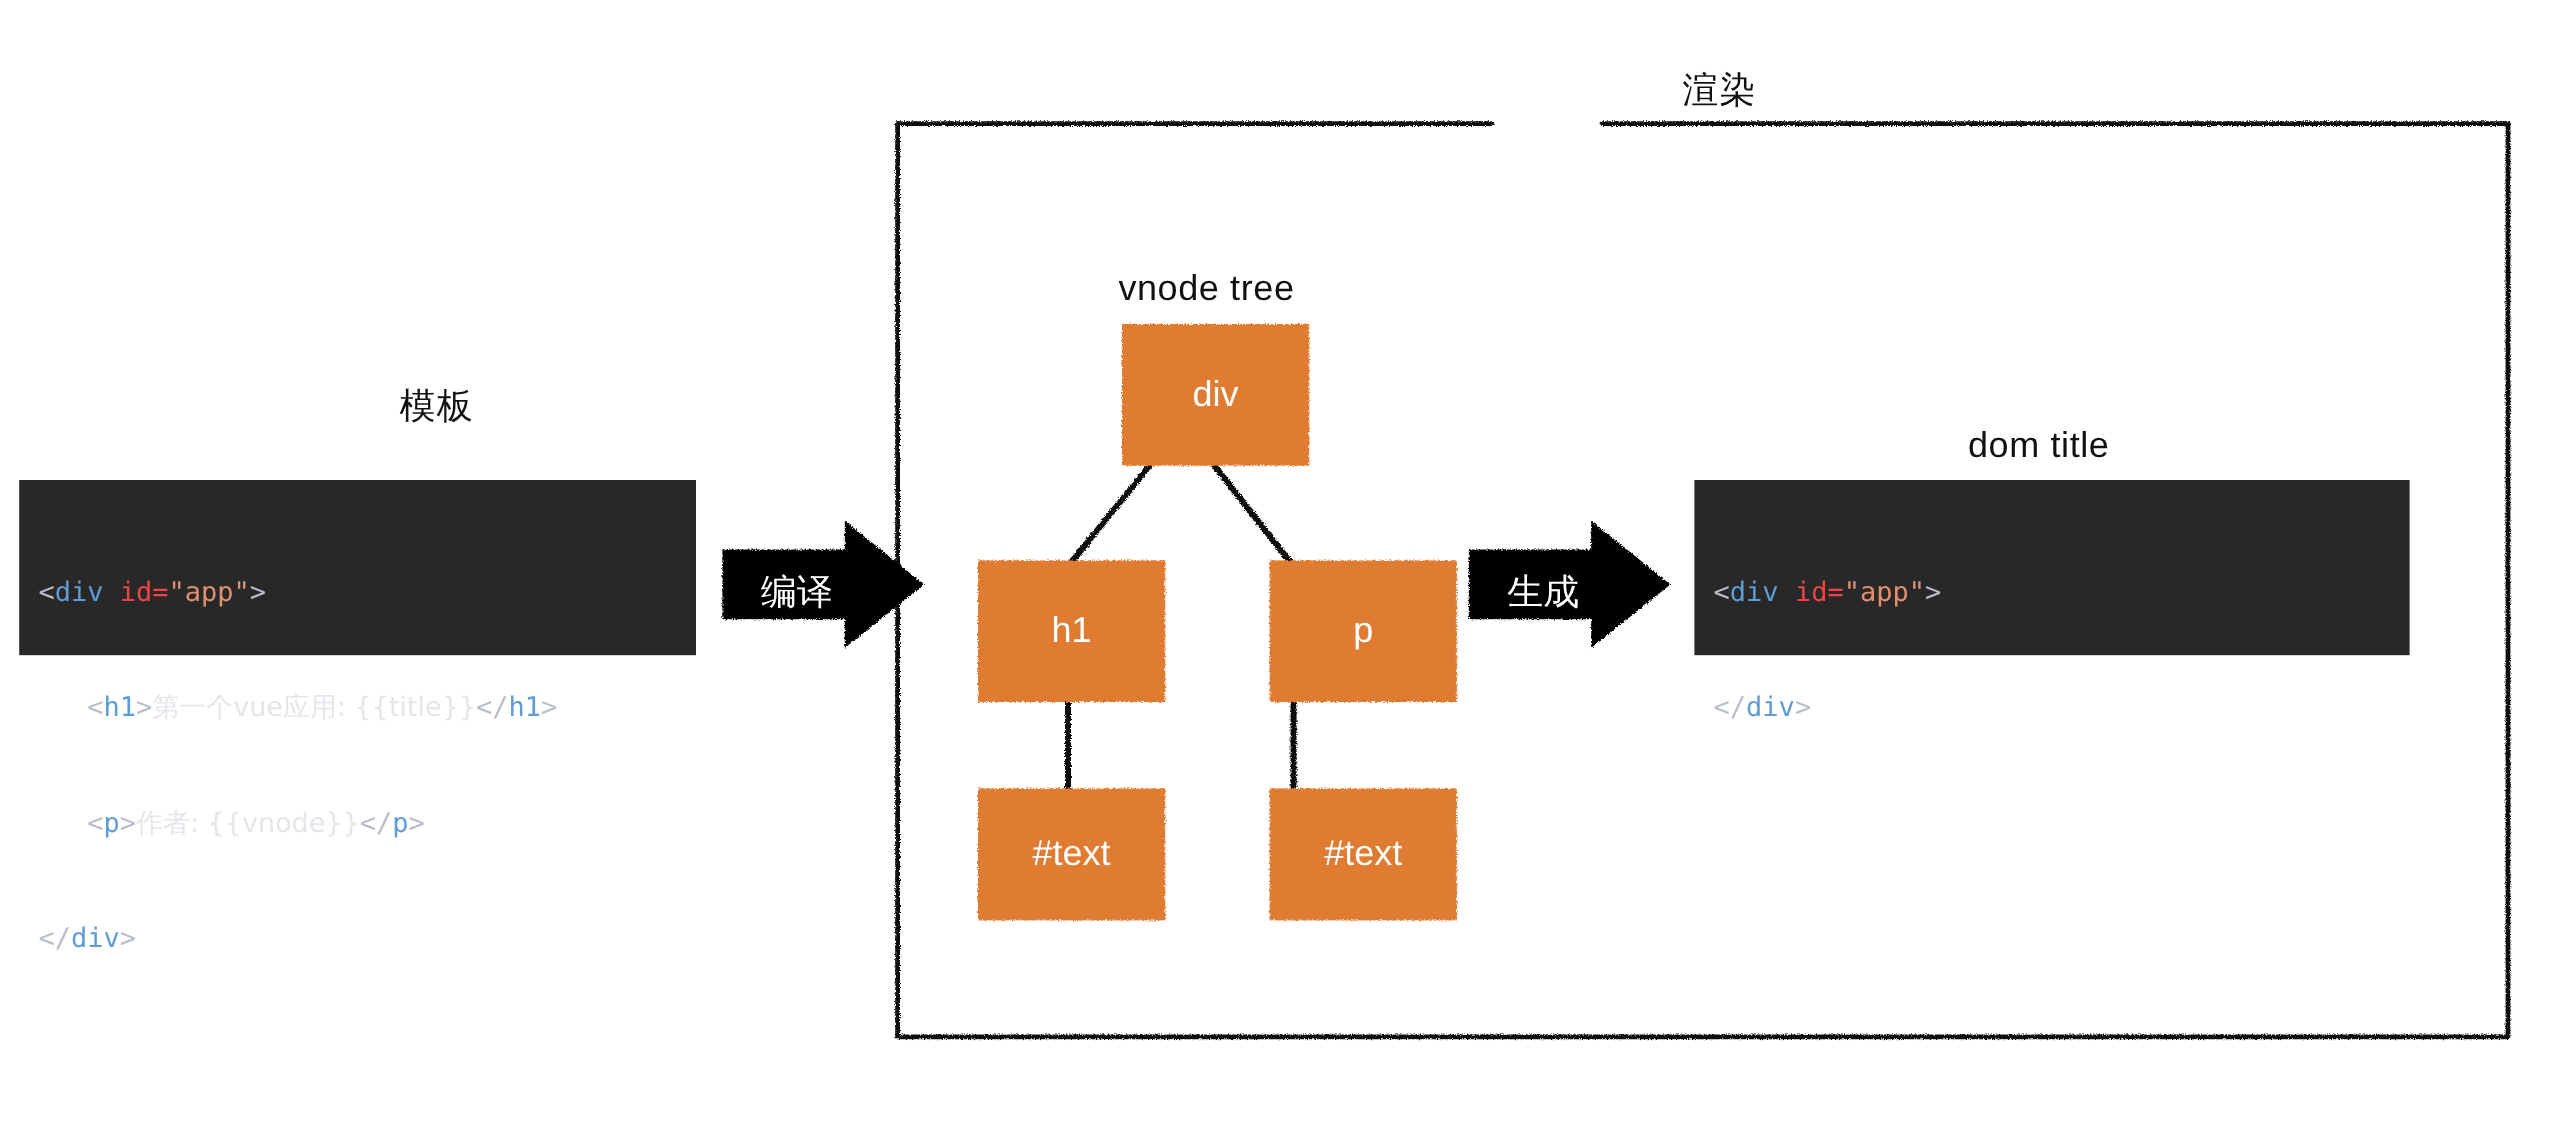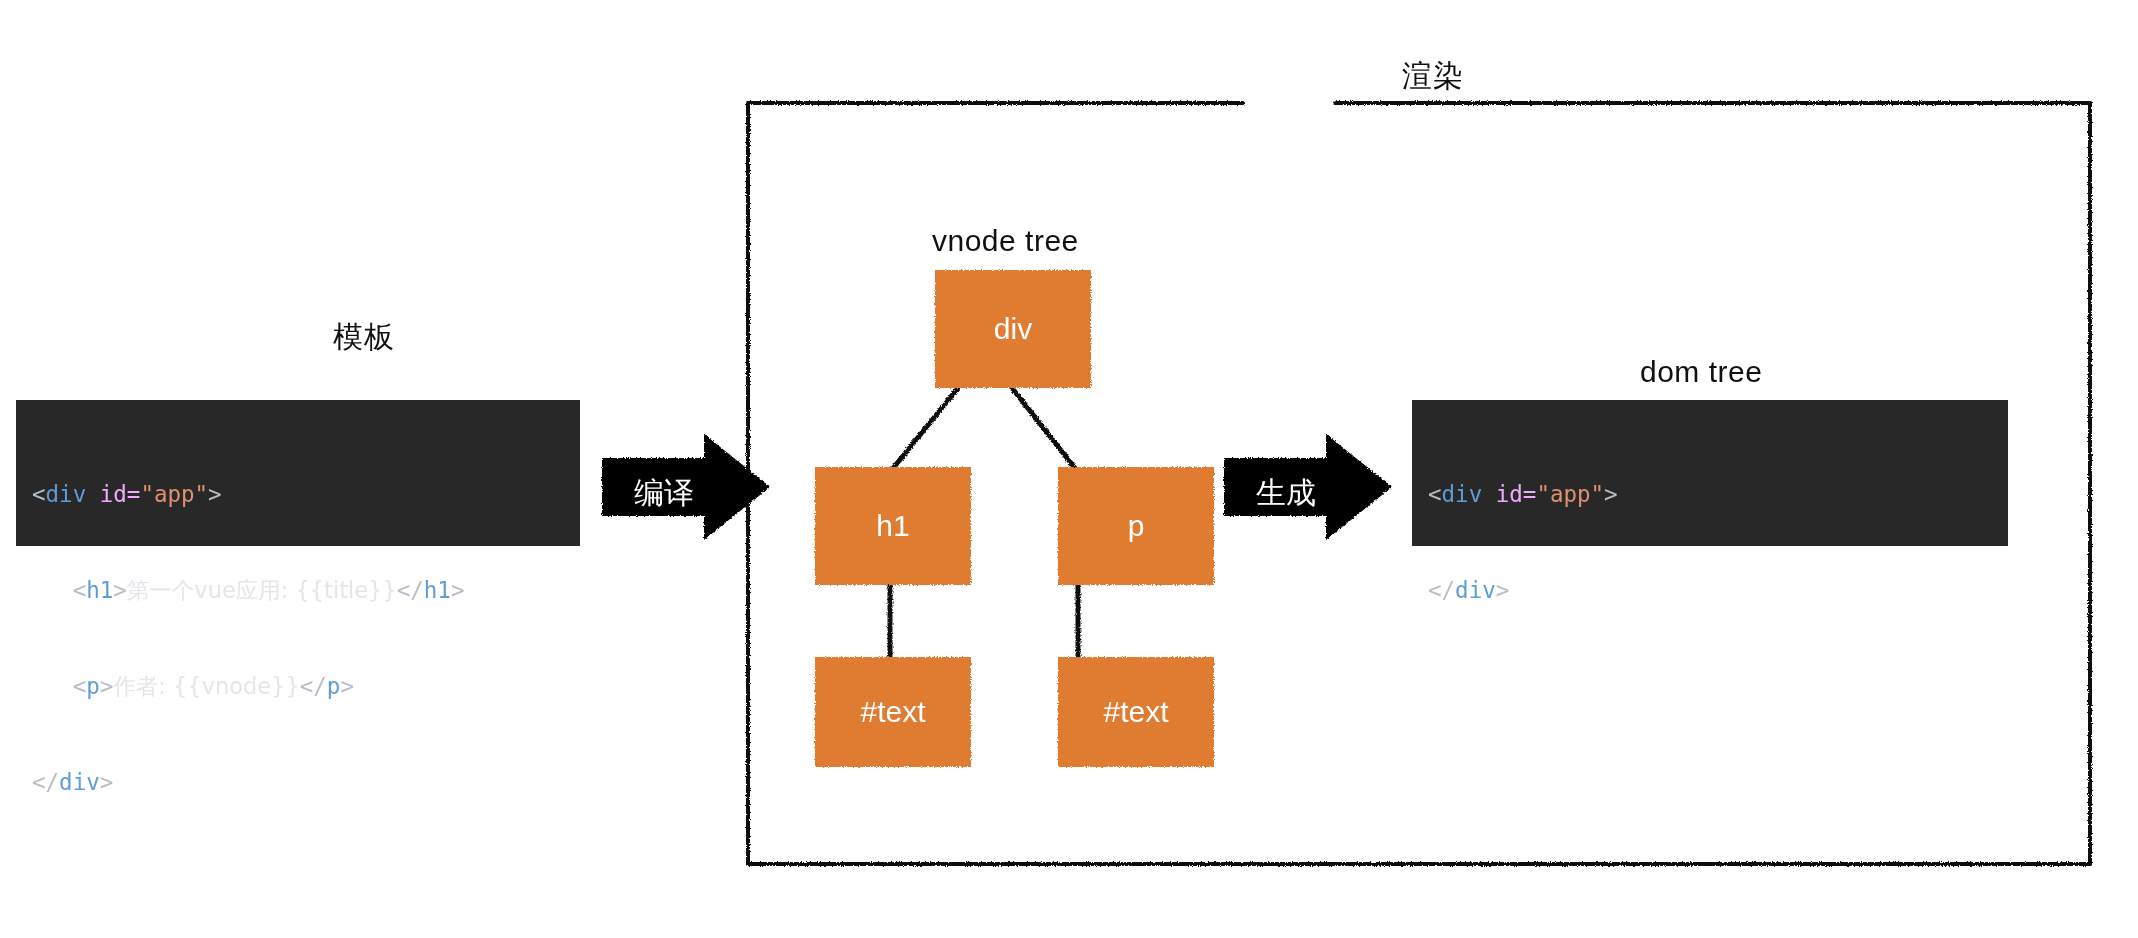--- a/index.html
+++ b/index.html
@@ -45,21 +45,21 @@
     line-height: 32px;
     color: #d6d9de;
     padding: 14px 16px 16px 16px;
     box-sizing: border-box;
     white-space: pre;
     letter-spacing: 0px;
   }
   .code-line { display: block; height: 32px; }
   .tk-punct { color: #b8bec7; }
   .tk-tag   { color: #5e9cd8; }
-  .tk-attr  { color: #f0abfc; }
+  .tk-attr  { color: #ef4444; }
   .tk-str   { color: #e0906f; }
   .tk-txt   { color: #e3e6ea; }
   .cjk { font-family: "DejaVu Sans", sans-serif; text-align: center; }
 
   
   .node {
     position: absolute;
     background: #e07b31;
     color: #ffffff;
     display: flex;
@@ -122,25 +122,25 @@
         <path d="M590 3 L1345 3"></path>
         <path d="M1345 3 L1345 764"></path>
         <path d="M1345 764 L3 764"></path>
         <path d="M3 764 L3 3"></path>
       </g>
     </svg>
   </div>
 
   <div class="label label-cn frame-title" style="left:1388px; top:57px; font-family:'DejaVu Sans', sans-serif;">渲染</div>
 
-  <div class="label label-cn" style="left:333px; top:320px; font-family:Liberation Mono, monospace;">模板</div>
+  <div class="label label-cn" style="left:333px; top:320px; font-family:Liberation Serif, serif;">模板</div>
 
   <div class="label label-en" style="left:932px; top:180px;margin-top:42px;">vnode tree</div>
 
-  <div class="label label-en" style="left:1640px; top:353px;">dom tree</div>
+  <div class="label label-en" style="left:1640px; top:353px;">dom title</div>
 
   <div class="code-block" style="left:16px; top:396px; width:564px; height:146px;">
     <span class="code-line"><span class="tk-punct">&lt;</span><span class="tk-tag">div</span><span class="tk-punct"> </span><span class="tk-attr">id=</span><span class="tk-str">"app"</span><span class="tk-punct">&gt;</span></span>
     <span class="code-line"><span class="tk-punct">   </span><span class="tk-punct">&lt;</span><span class="tk-tag">h1</span><span class="tk-punct">&gt;</span><span class="tk-txt cjk">第一个vue应用: {{title}}</span><span class="tk-punct">&lt;/</span><span class="tk-tag">h1</span><span class="tk-punct">&gt;</span></span>
     <span class="code-line"><span class="tk-punct">   </span><span class="tk-punct">&lt;</span><span class="tk-tag">p</span><span class="tk-punct">&gt;</span><span class="tk-txt cjk">作者: {{vnode}}</span><span class="tk-punct">&lt;/</span><span class="tk-tag">p</span><span class="tk-punct">&gt;</span></span>
     <span class="code-line"><span class="tk-punct">&lt;/</span><span class="tk-tag">div</span><span class="tk-punct">&gt;</span></span>
   </div>
 
   <div class="code-block" style="left:1412px; top:396px; width:596px; height:146px;">
     <span class="code-line"><span class="tk-punct">&lt;</span><span class="tk-tag">div</span><span class="tk-punct"> </span><span class="tk-attr">id=</span><span class="tk-str">"app"</span><span class="tk-punct">&gt;</span></span>

